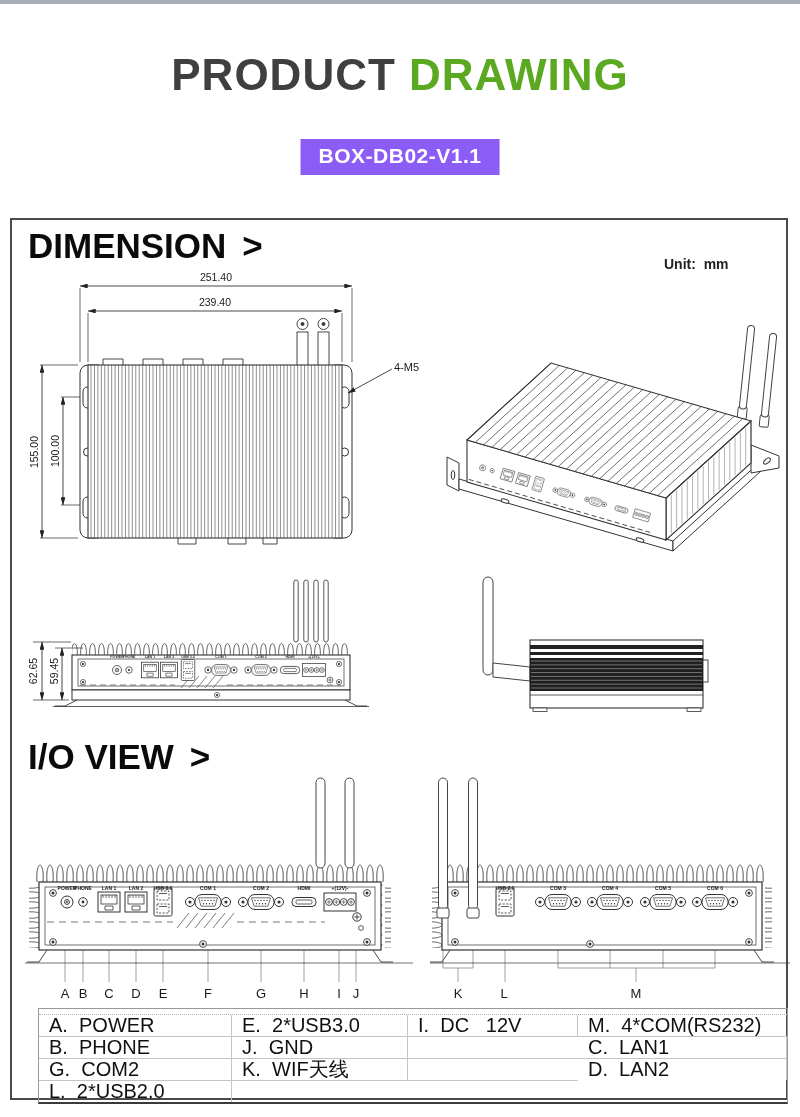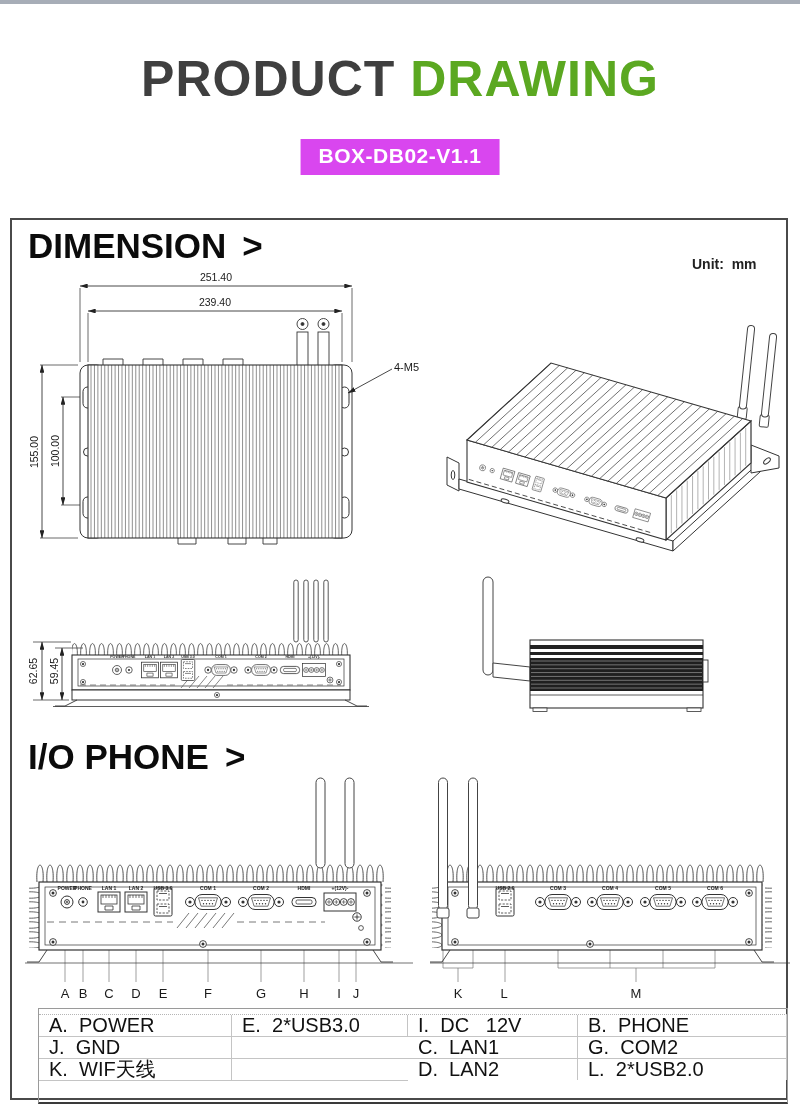--- a/index.html
+++ b/index.html
@@ -1,32 +1,32 @@
 <!DOCTYPE html>
 <html><head>
 <meta charset="utf-8">
 <style>
   html,body{margin:0;padding:0;background:#fff;}
   #sheet{position:relative;width:800px;height:1117px;background:#ffffff;overflow:hidden;
          font-family:"Liberation Sans",sans-serif;color:#111;}
   #topbar{position:absolute;left:0;top:0;width:800px;height:4px;background:#a7adb7;}
   .title{position:absolute;top:50px;left:0;width:100%;text-align:center;
-         font-size:50px;font-weight:bold;letter-spacing:1px;white-space:pre;}
+         font-size:44px;font-weight:bold;letter-spacing:1px;white-space:pre;}
   .title .primary{color:#3f3f3f;}
   .title .accent{color:#5ba821;}
   .badge{position:absolute;top:139px;left:50%;transform:translateX(-50%);
-         background:#d946ef;color:#fff;font-size:21px;font-weight:bold;
+         background:#8b5cf6;color:#fff;font-size:21px;font-weight:bold;
          padding:5px 18px 7px 18px;letter-spacing:0.5px;}
   .frame{position:absolute;left:10px;top:218px;width:778px;height:882px;
          border:2px solid #4a4a4a;box-sizing:border-box;}
   .sec-head{position:absolute;font-size:35px;font-weight:bold;color:#0b0b0b;white-space:pre;}
   .sec-head .arrow{margin-left:16px;}
   #dim-head{left:28px;top:226px;}
   #io-head{left:28px;top:737px;}
-  #unit{position:absolute;left:692px;top:256px;font-size:14px;font-weight:600;white-space:pre;color:#222;}
+  #unit{position:absolute;left:664px;top:256px;font-size:14px;font-weight:600;white-space:pre;color:#222;}
   svg{position:absolute;overflow:visible;}
   svg text{font-family:"Liberation Sans",sans-serif;fill:#1a1a1a;}
   .dim{font-size:10.5px;text-anchor:middle;}
   .plbl{font-size:5px;font-weight:bold;text-anchor:middle;fill:#222;}
   .plbl-s{font-size:3.6px;font-weight:bold;text-anchor:middle;fill:#333;}
   .ltr{font-size:13px;text-anchor:middle;}
   .callout{font-size:11px;}
   
   .legend{position:absolute;left:38px;top:1008px;width:750px;
           border:1px solid #9a9a9a;border-bottom:2px solid #3a3a3a;box-sizing:border-box;}
@@ -427,21 +427,21 @@
           <line x1="88" y1="129.14285714285714" x2="259" y2="129.14285714285714"></line>
           <line x1="88" y1="133" x2="259" y2="133"></line>
         </g>
       <line x1="87" y1="140" x2="260" y2="140" stroke="#333" stroke-width="0.8"></line>
       <rect x="260" y="105" width="5" height="22" fill="#fff" stroke="#333" stroke-width="0.9"></rect>
       <rect x="90" y="153" width="14" height="3.5" fill="#fff" stroke="#333" stroke-width="0.8"></rect>
       <rect x="244" y="153" width="14" height="3.5" fill="#fff" stroke="#333" stroke-width="0.8"></rect>
     </g>
   </svg>
 
-  <div class="sec-head" id="io-head"><span>I/O PHONE</span><span class="arrow">&gt;</span></div>
+  <div class="sec-head" id="io-head"><span>I/O VIEW</span><span class="arrow">&gt;</span></div>
 
   <svg style="left:25px;top:770px" width="765" height="235" viewBox="0 0 765 235">
 
     <g stroke="#777" stroke-width="0.7" fill="none">
       <path d="M40,150 V212 M58,150 V212 M84,150 V212 M111,150 V212 M138,150 V212 M183,150 V212 M236,150 V212 M279,150 V212 M314,150 V212 M331,153 V212"></path>
       <path d="M418,148 V198 M448,148 V198 M418,198 H448 M433,198 V212"></path>
       <path d="M480,150 V212"></path>
       <path d="M533,150 V198 M585,150 V198 M638,150 V198 M690,150 V198 M533,198 H690 M611,198 V212"></path>
     </g>
 
@@ -545,20 +545,21 @@
       <text class="ltr" x="611" y="228">M</text>
     </g>
   </svg>
 
   <div class="legend">
     <div class="strip"></div>
     <div class="grid">
       <div class="legend-cell">A.  POWER</div>
       <div class="legend-cell">E.  2*USB3.0</div>
       <div class="legend-cell">I.  DC   12V</div>
+      <div class="legend-cell lastcol">M.  4*COM(RS232)</div>
       <div class="legend-cell">B.  PHONE</div>
       <div class="legend-cell">J.  GND</div>
       <div class="legend-cell lastcol"></div>
       <div class="legend-cell">C.  LAN1</div>
       <div class="legend-cell">G.  COM2</div>
       <div class="legend-cell">K.  WIF天线</div>
       <div class="legend-cell lastcol"></div>
       <div class="legend-cell lastrow">D.  LAN2</div>
       <div class="legend-cell lastrow">L.  2*USB2.0</div>
       <div class="legend-cell lastcol lastrow"></div>

